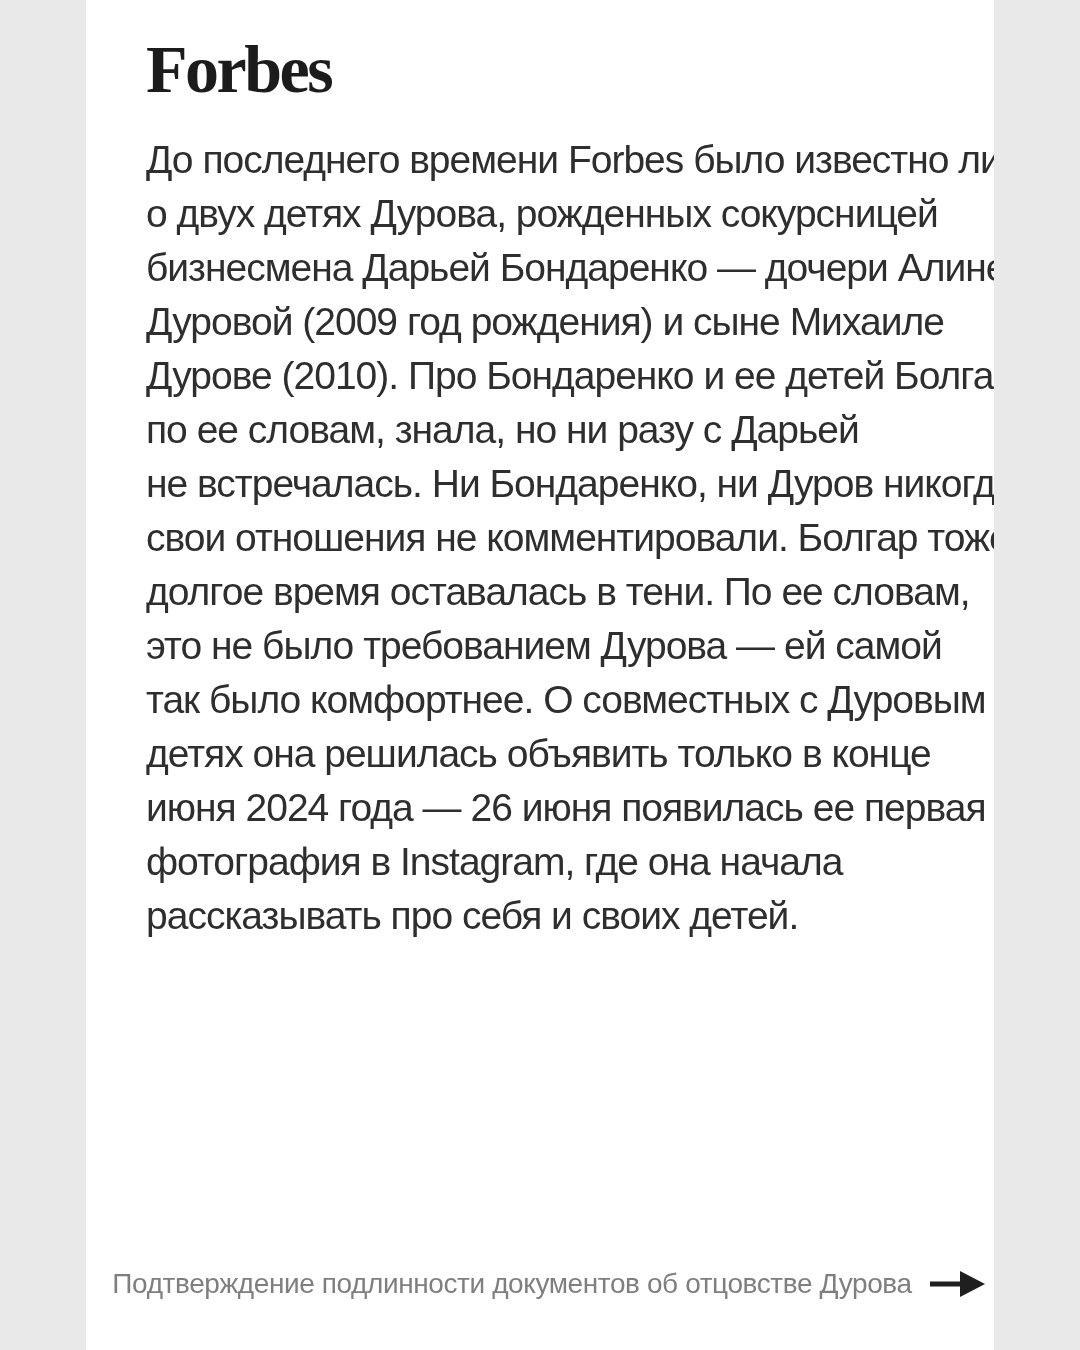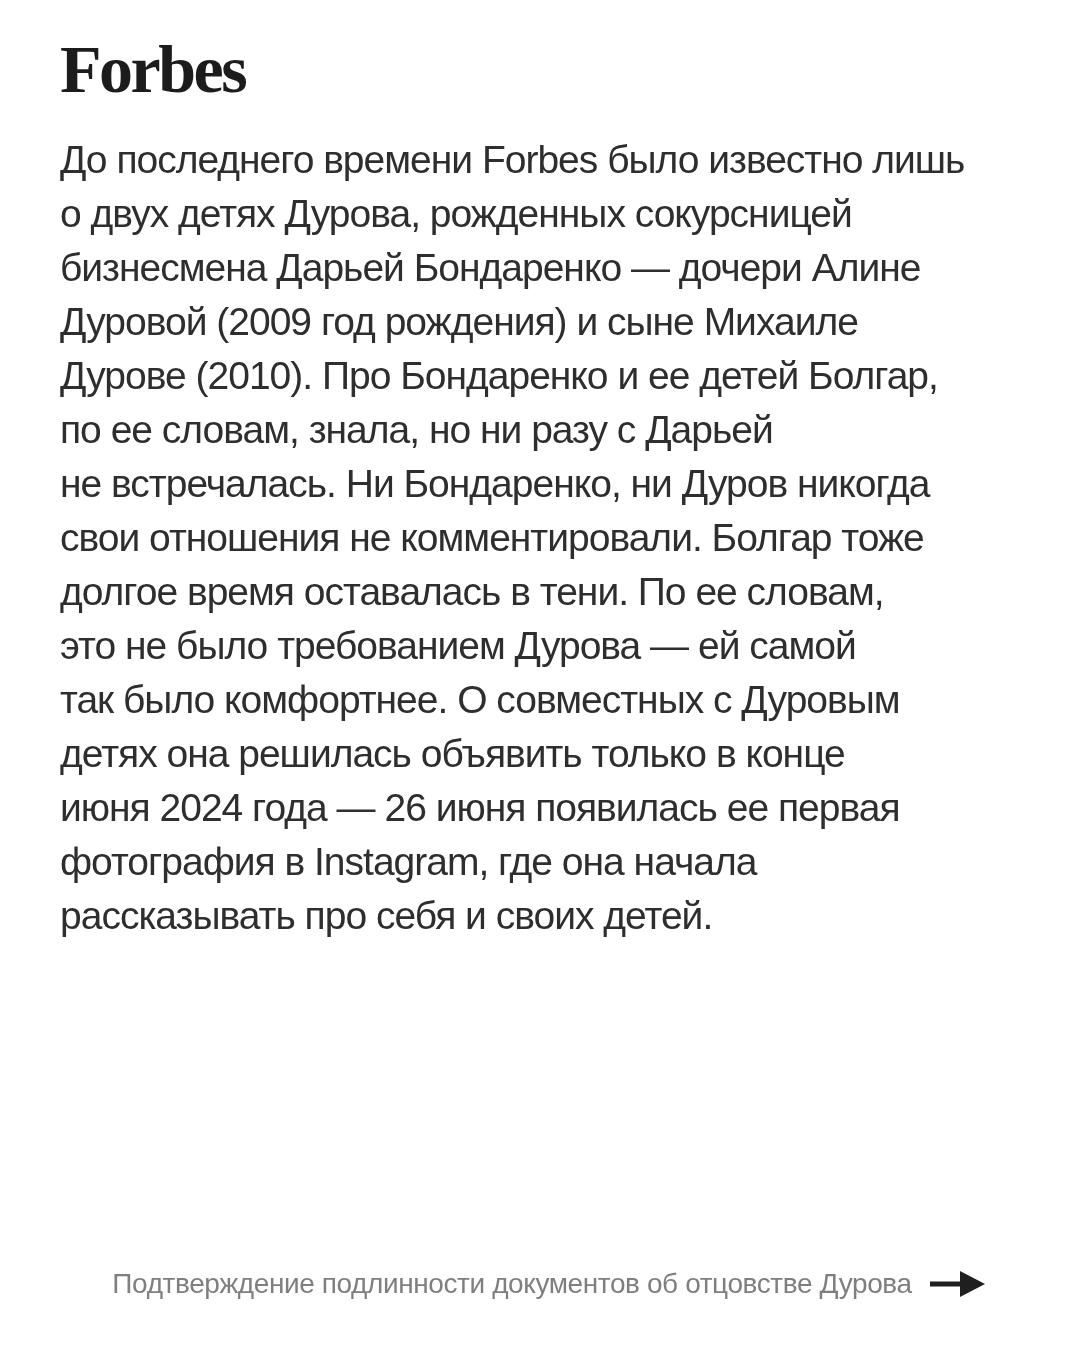--- a/index.html
+++ b/index.html
@@ -2,21 +2,21 @@
 <html><head>
 <meta charset="utf-8">
 <style>
   html, body {
     margin: 0;
     padding: 0;
     background: #e9e9e9;
   }
   .page {
     position: relative;
-    width: 1080px;
+    width: 908px;
     height: 1350px;
     margin: 0 auto;
     background: #ffffff;
     box-sizing: border-box;
     padding: 0 60px;
     overflow: hidden;
     font-family: "Liberation Sans", sans-serif;
   }
   .logo {
     margin: 0;

